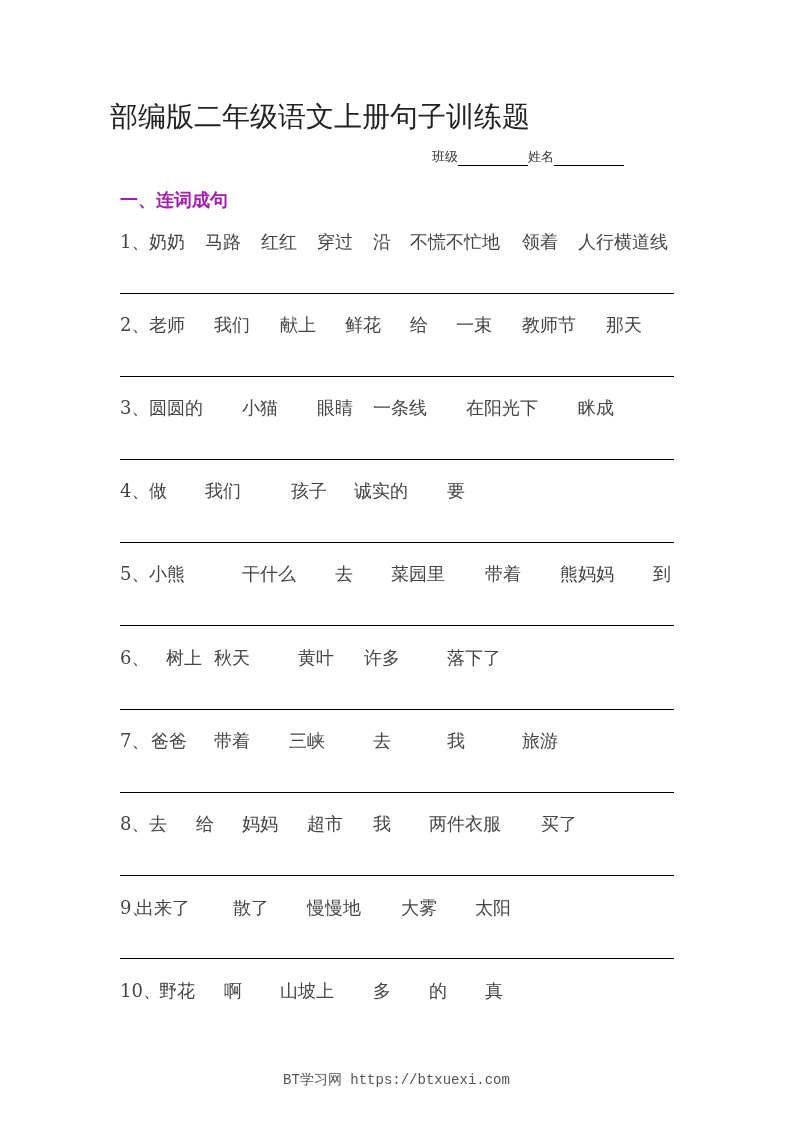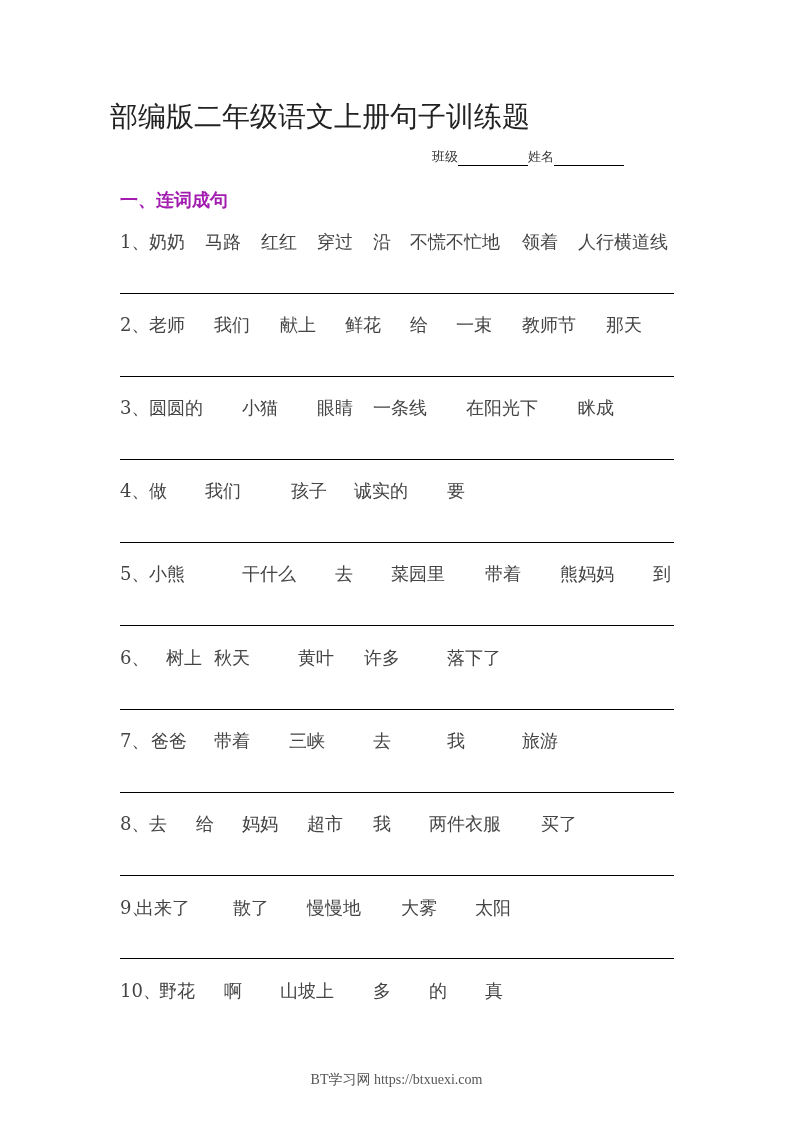--- a/index.html
+++ b/index.html
@@ -8,21 +8,21 @@
   .title { position: absolute; top: 98px; left: 0; width: 640px; text-align: center;
            font-size: 28px; color: #222; letter-spacing: 0px; }
   .info { position: absolute; top: 147px; left: 432px; font-size: 13px; color: #333; white-space: nowrap; }
   .info .blank { display: inline-block; width: 70px; border-bottom: 1px solid #000; height: 18px; vertical-align: bottom; }
   .section { position: absolute; top: 188px; left: 120px; font-size: 18px; font-weight: bold; color: #a21caf;
              font-family: "DejaVu Sans", "Liberation Sans", sans-serif; }
   .q { position: absolute; left: 0; width: 793px; height: 30px; font-size: 18px; color: #444; }
   .q span { position: absolute; top: 0; white-space: nowrap; }
   .answer-line { position: absolute; left: 120px; width: 554px; height: 0; border-top: 1px solid #000; }
   .footer { position: absolute; top: 1071px; left: 0; width: 793px; text-align: center; font-size: 14px;
-            color: #555; font-family: Liberation Serif, serif; }
+            color: #555; font-family: Liberation Mono, monospace; }
 </style>
 </head>
 <body>
 
 <div class="title">部编版二年级语文上册句子训练题</div>
 
 <div class="info">
   <span>班级</span><span class="blank"></span><span>姓名</span><span class="blank"></span>
 </div>
 

